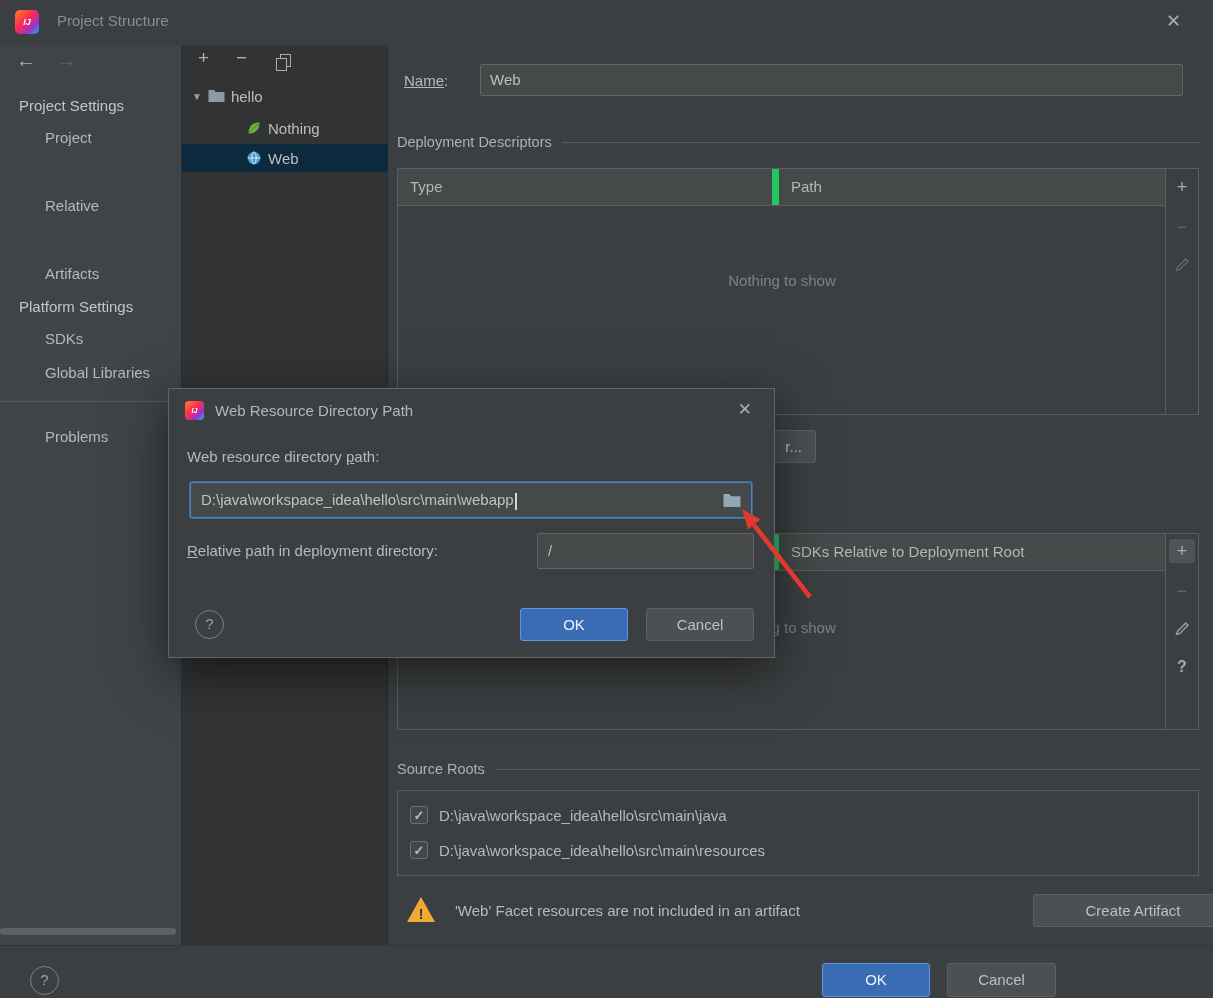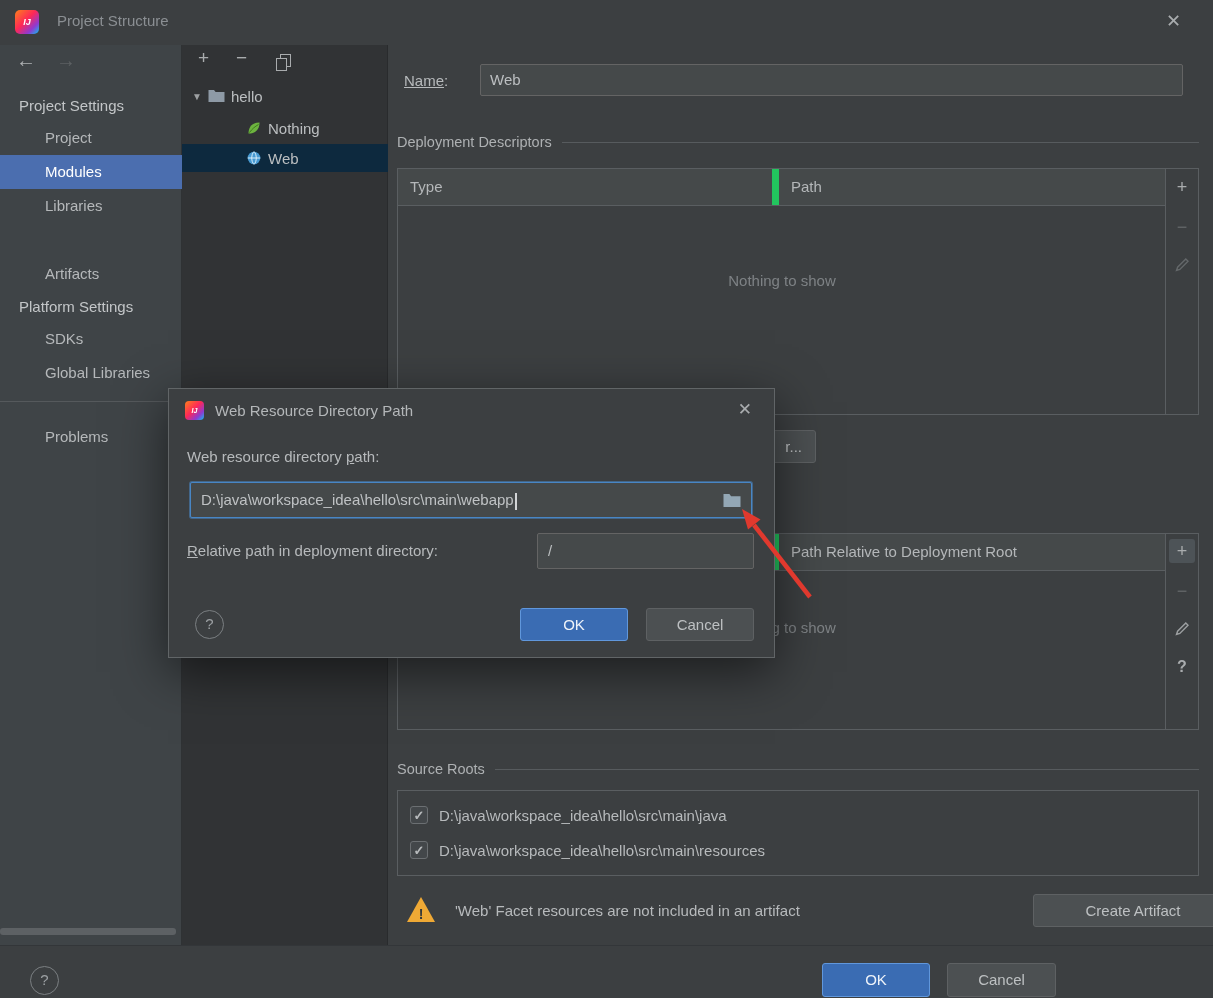--- a/index.html
+++ b/index.html
@@ -127,22 +127,21 @@
       </div>
     <span class="win-title">Project Structure</span>
     <span class="win-close">✕</span>
   </div>
 
   <div class="sidebar">
     <span class="nav-arrow nav-back">←</span>
     <span class="nav-arrow nav-fwd">→</span>
     <div class="sb-header" style="top:45px">Project Settings</div>
     <div class="sb-item" style="top:76px">Project</div>
-    <div class="sb-item selected" style="top:110px">Modules</div>
-    <div class="sb-item" style="top:144px">Libraries</div>
+    <div class="sb-item" style="top:144px">Relative</div>
     <div class="sb-item" style="top:212px">Artifacts</div>
     <div class="sb-header" style="top:246px">Platform Settings</div>
     <div class="sb-item" style="top:277px">SDKs</div>
     <div class="sb-item" style="top:311px">Global Libraries</div>
     <div class="sb-divider"></div>
     <div class="sb-item" style="top:375px">Problems</div>
     <div class="sb-scroll"></div>
   </div>
 
   <div class="tree-panel">
@@ -203,21 +202,21 @@
               <path d="M1.5 13.5 L2.6 10.2 L10.8 2 L13 4.2 L4.8 12.4 Z" fill="none" stroke="#64686a" stroke-width="1.4"></path>
             </svg></span>
       </div>
     </div>
 
     <div class="btn frag-btn">r...</div>
 
     <div class="tbl" style="left:9px;top:488px;width:802px;height:197px">
       <div class="tbl-head">
         <div class="th" style="width:381px"></div>
-        <div class="th last">Path Relative to Deployment Root</div>
+        <div class="th last">SDKs Relative to Deployment Root</div>
       </div>
       <div class="tbl-empty" style="top:82px">Nothing to show</div>
       <div class="tbl-tools">
         <span class="tool hl" style="top:5px">+</span>
         <span class="tool dim" style="top:45px">−</span>
         <span class="tool" style="top:83px"><svg width="15" height="15" viewBox="0 0 15 15" style="margin-top:4px">
               <path d="M1.5 13.5 L2.6 10.2 L10.8 2 L13 4.2 L4.8 12.4 Z" fill="none" stroke="#9da0a2" stroke-width="1.4"></path>
             </svg></span>
         <span class="tool qm" style="top:121px">?</span>
       </div>

